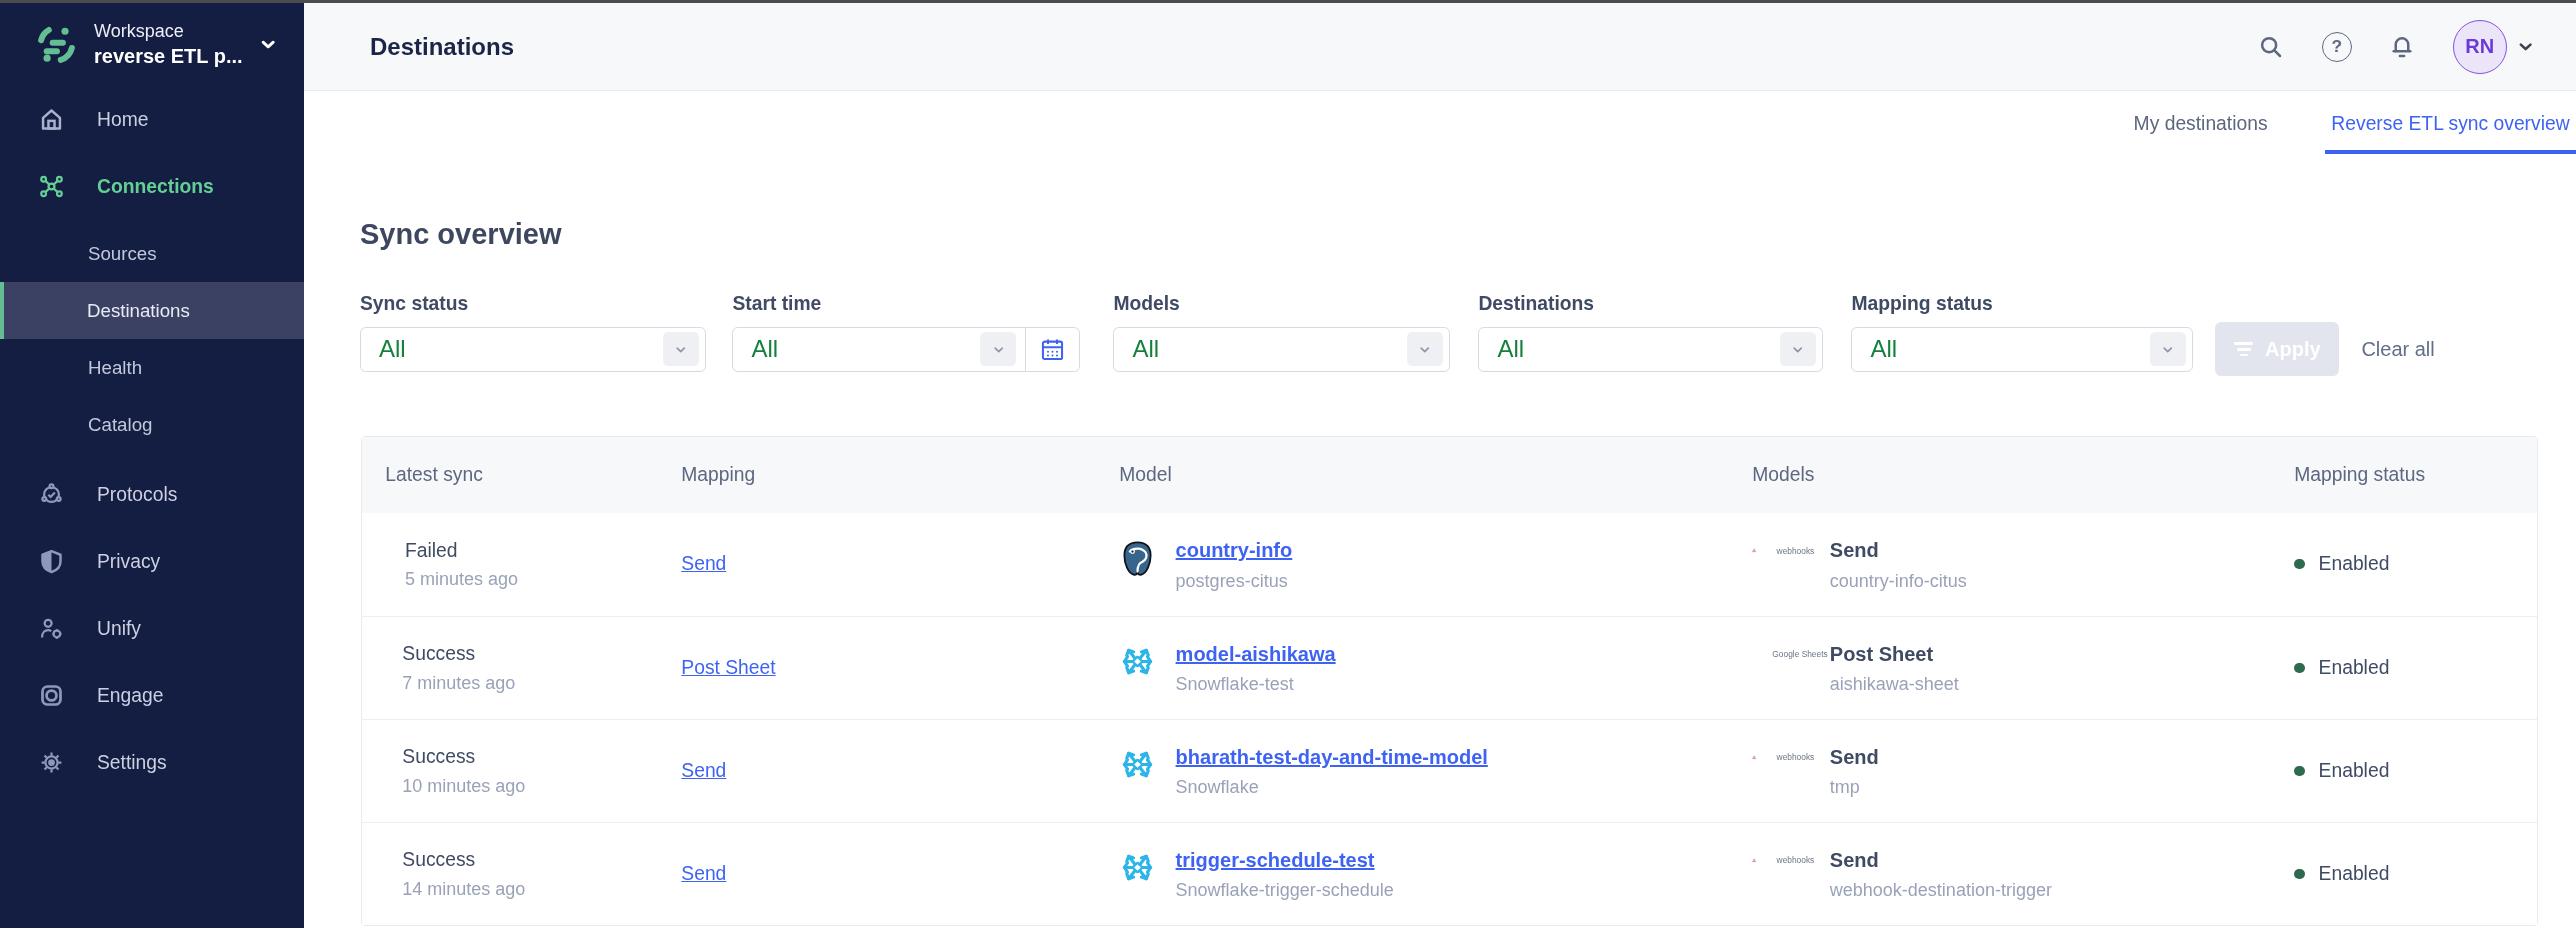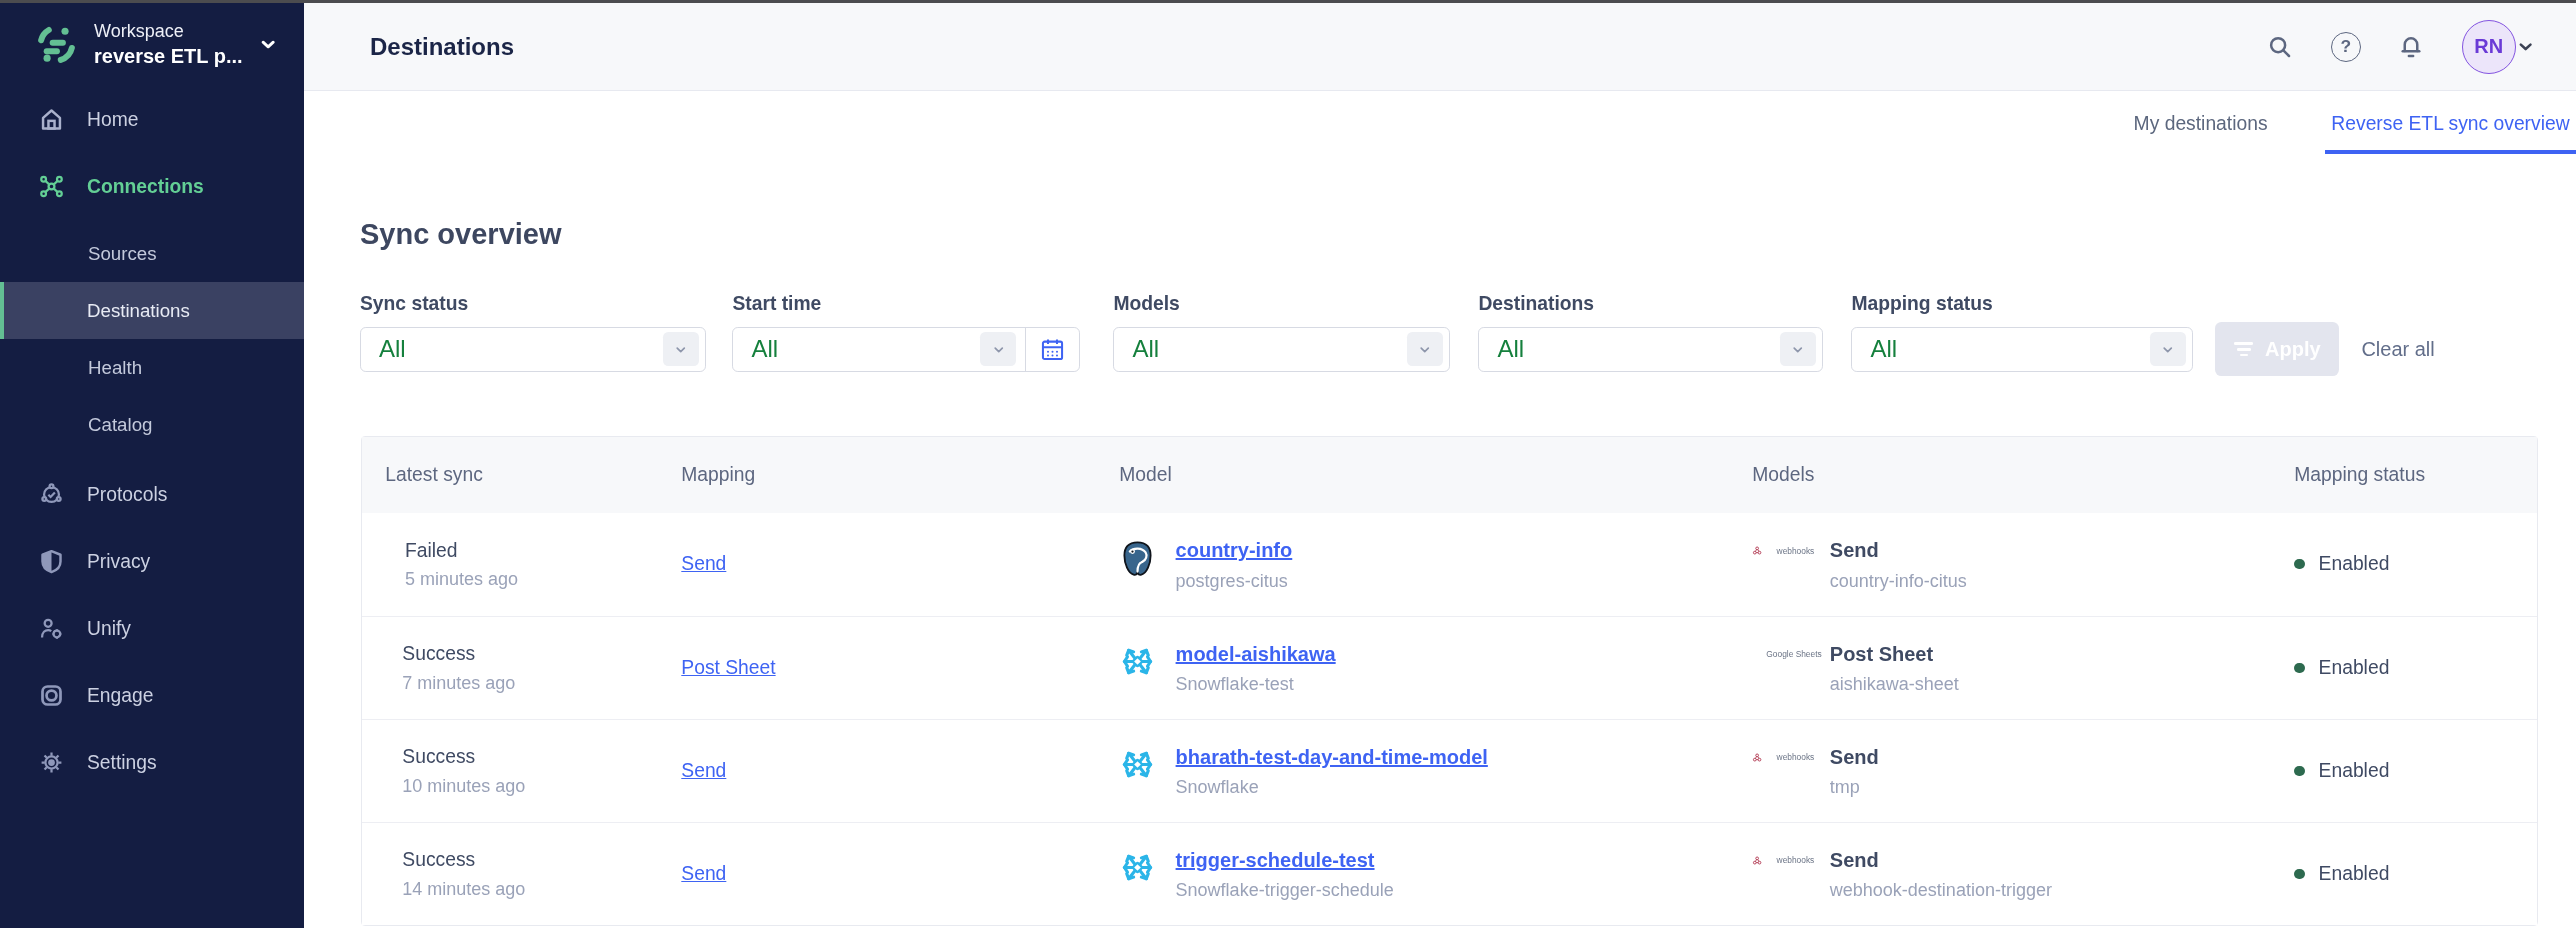--- a/index.html
+++ b/index.html
@@ -12,37 +12,37 @@
 
   
   .sidebar { width:304px; flex-shrink:0; background:#141d42; padding-top:3.2px; color:#c9cede; }
   .workspace { height:83px; display:flex; align-items:center; padding:0 26px 0 36px; gap:17px; cursor:pointer; }
   .ws-logo { width:41px; height:41px; flex-shrink:0; }
   .ws-text { display:flex; flex-direction:column; gap:5.2px; min-width:0; }
   .ws-eyebrow { font-size:18px; color:#eef0f7; line-height:19.3px; }
   .ws-name { font-size:20px; font-weight:700; color:#ffffff; line-height:21px; white-space:nowrap; }
   .ws-chev { margin-left:auto; }
 
-  .nav-item { height:67px; display:flex; align-items:center; padding-left:37px; gap:22px; font-size:19.3px; color:#ccd1e2; cursor:pointer; }
+  .nav-item { height:67px; display:flex; align-items:center; padding-left:37px; gap:32px; font-size:19.3px; color:#ccd1e2; cursor:pointer; }
   .nav-item .nicon { width:28px; height:28px; flex-shrink:0; display:flex; align-items:center; justify-content:center; }
   .nav-item.green { color:#63cf95; font-weight:700; }
   .nav-sub { height:57px; display:flex; align-items:center; padding-left:88px; font-size:18.7px; color:#c3c9db; cursor:pointer; }
   .nav-sub.selected { background:#3a4162; border-left:4.5px solid #63bf93; padding-left:83px; color:#e8ebf4; }
   .subgroup { margin-top:5.2px; }
   .group2 { margin-top:7.7px; }
 
   
   .main { flex:1; display:flex; flex-direction:column; padding-top:3.2px; background:#ffffff; min-width:0; }
 
   .topbar { height:88px; background:#f7f8fa; border-bottom:1.3px solid #e7e9f0; display:flex; align-items:center; padding:0 41px 0 66px; flex-shrink:0; }
   .page-h1 { font-size:24px; font-weight:700; color:#1b2547; }
   .topbar-actions { margin-left:auto; display:flex; align-items:center; gap:35px; }
   .tb-iconbtn { width:31px; height:31px; display:flex; align-items:center; justify-content:center; cursor:pointer; }
   .help-circle { width:30px; height:30px; border:1.9px solid #5d6780; border-radius:50%; display:flex; align-items:center; justify-content:center; font-size:17.4px; font-weight:700; color:#5d6780; }
-  .avatar-wrap { display:flex; align-items:center; cursor:pointer; }
+  .avatar-wrap { display:flex; align-items:center; gap:9px; cursor:pointer; }
   .avatar { width:54px; height:54px; border-radius:50%; background:#ece5fa; border:1.9px solid #8353e0; color:#6a3ad6; font-weight:700; font-size:20px; display:flex; align-items:center; justify-content:center; }
 
   .tabbar { height:65px; background:#ffffff; display:flex; padding-left:63px; gap:51px; flex-shrink:0;justify-content:flex-end; }
   .tab { display:flex; align-items:center; font-size:19.3px; color:#5c677e; position:relative; padding:0 6.4px; cursor:pointer; }
   .tab.active { color:#3e63f3; }
   .tab.active::after { content:""; position:absolute; left:0; right:0; bottom:2.6px; height:3.2px; background:#3e63f3; }
 
   .content { padding:61px 0 0 56px; flex:1; min-height:0; }
   .page-h2 { font-size:29px; font-weight:700; color:#3d4760; line-height:35px; margin-bottom:40px; }
 
@@ -77,21 +77,21 @@
   .status-time { font-size:18px; color:#9aa2b8; line-height:20.6px; margin-top:6.4px; }
 
   .map-link { font-size:19.3px; color:#3e63f3; text-decoration:underline; }
 
   .c-model { display:flex; gap:19.3px; align-items:flex-start; }
   .model-icon { width:37px; height:37px; flex-shrink:0; margin-top:2.6px; }
   .model-link { font-size:20px; font-weight:700; color:#3e63f3; text-decoration:underline; line-height:26px; }
   .model-sub { font-size:18px; color:#9aa2b8; line-height:20.6px; margin-top:7.7px; }
 
   .c-action { display:flex; gap:15.5px; align-items:flex-start; }
-  .action-logo { width:62px; display:flex; align-items:center; gap:14px; margin-top:5.2px; flex-shrink:0; }
+  .action-logo { width:62px; display:flex; align-items:center; gap:20px; margin-top:5.2px; flex-shrink:0; }
   .action-brand { font-size:8.4px; color:#6b7486; white-space:nowrap; }
   .action-title { font-size:20px; font-weight:700; color:#3f4a63; line-height:26px; }
   .action-sub { font-size:18px; color:#9aa2b8; line-height:20.6px; margin-top:7.7px; }
 
   .c-status { display:flex; align-items:center; gap:14px; }
   .dot-sm { width:10.3px; height:10.3px; border-radius:50%; background:#2d6a4f; }
   .enabled-txt { font-size:19.3px; color:#3f4a63; }
 </style>
 </head>
 <body>

